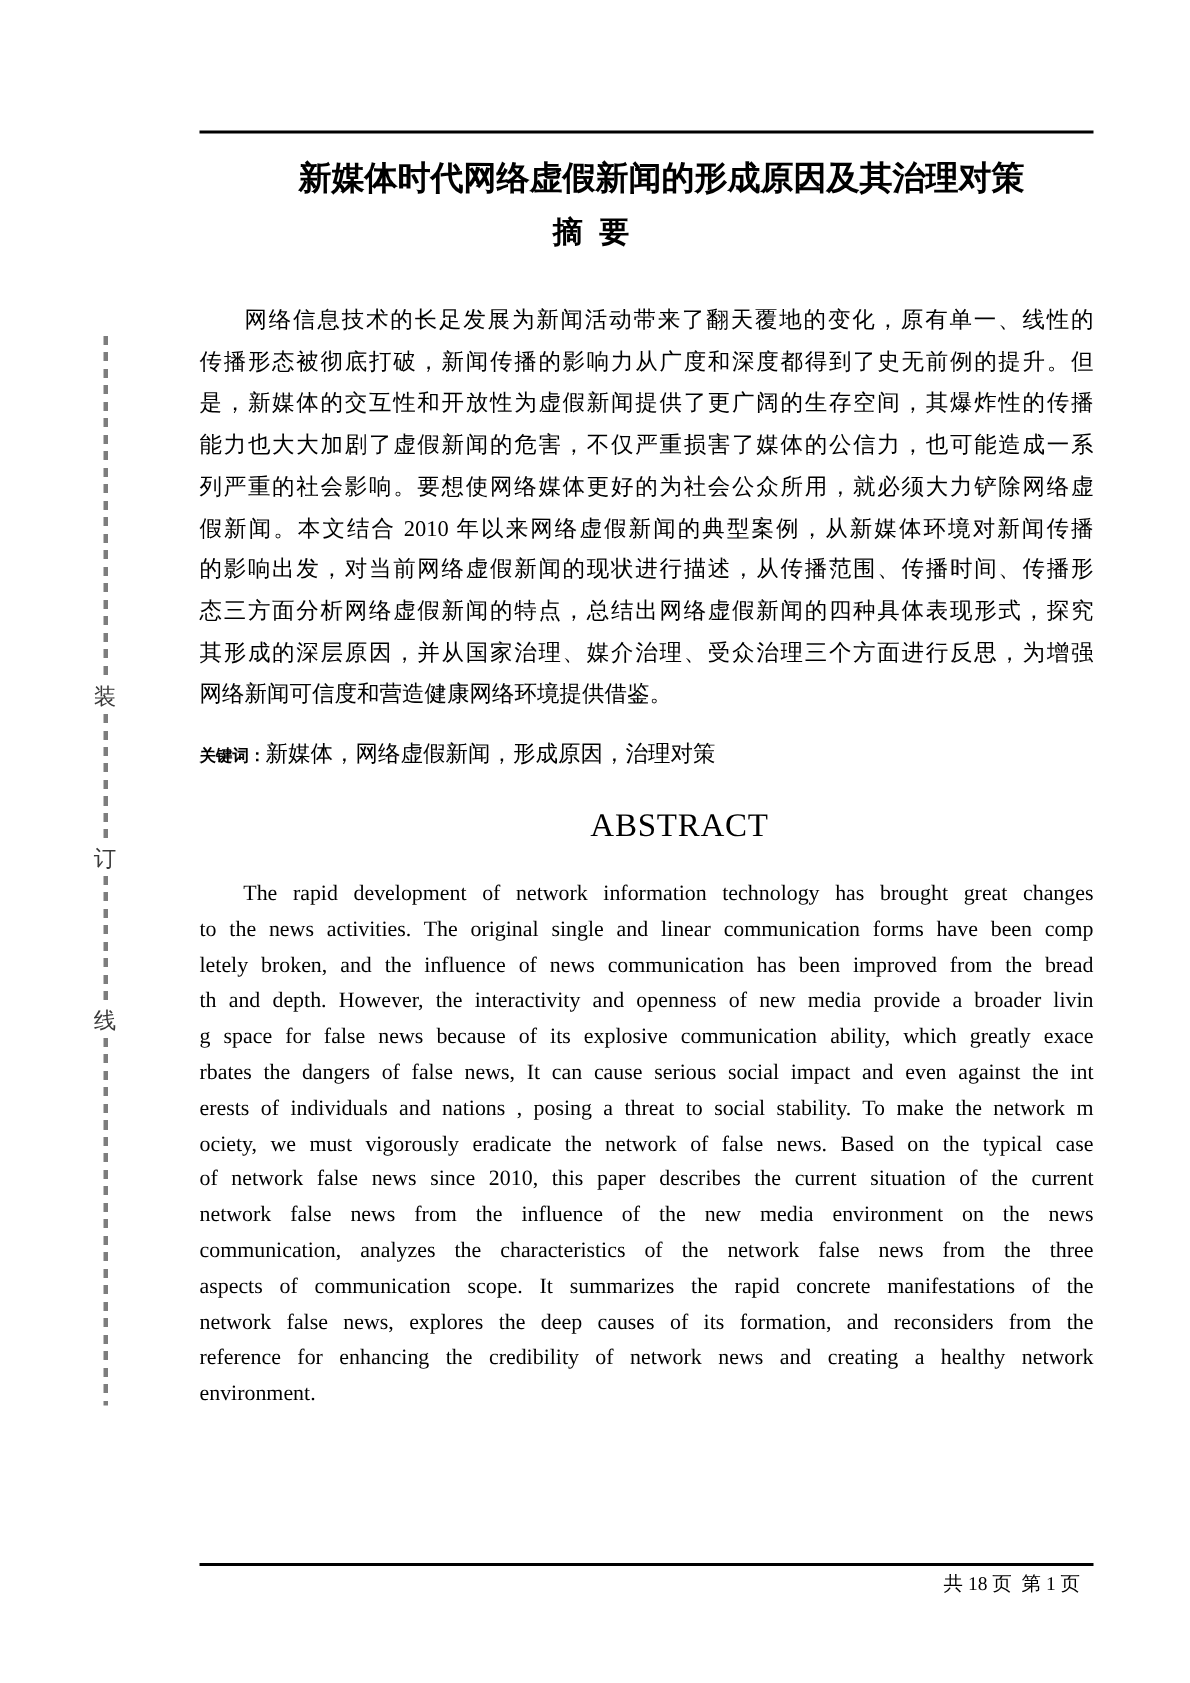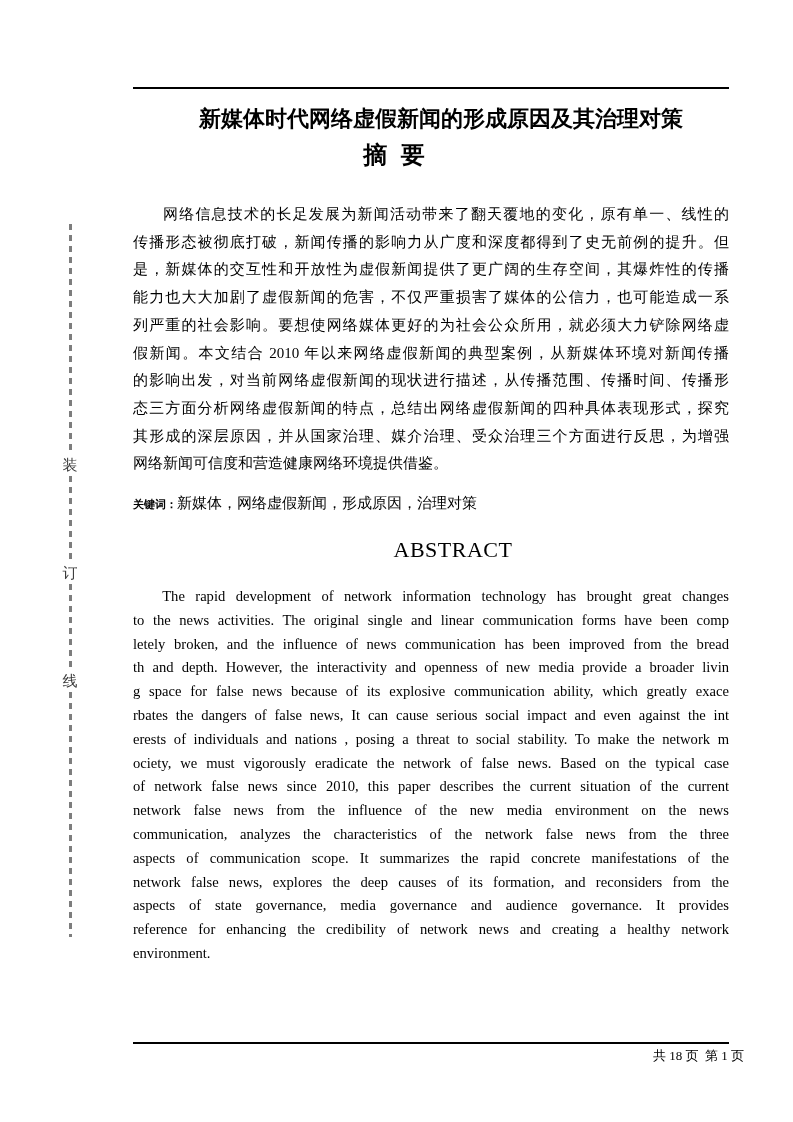--- a/index.html
+++ b/index.html
@@ -33,21 +33,21 @@
   
   .title{
     position:absolute;left:133px;top:104px;width:596px;margin:0;
     font-family:"Liberation Sans", sans-serif;font-weight:bold;
     font-size:22px;line-height:30px;text-align:center;
     transform:translateX(10px);white-space:nowrap;
   }
   .zh-heading{
     position:absolute;left:133px;top:141px;width:596px;margin:0;
     font-family:"Liberation Sans", sans-serif;font-weight:bold;
-    font-size:24px;line-height:28px;text-align:center;white-space:pre;
+    font-size:20px;line-height:28px;text-align:center;white-space:pre;
     transform:translateX(-37px);
   }
   .en-heading{
     position:absolute;left:133px;top:524px;width:596px;margin:12px;
     font-family:"Liberation Serif", serif;font-weight:normal;
     font-size:22px;line-height:28px;text-align:center;letter-spacing:0.5px;
     transform:translateX(10px);
   }
 
   
@@ -68,21 +68,21 @@
   }
   .kw-zh-text{font-family:"Liberation Serif", serif;font-size:15px;}
   .kw-en{
     position:absolute;left:133px;top:999px;width:596px;
     font-size:14.6px;line-height:22px;
     text-align:justify;text-align-last:justify;white-space:nowrap;
   }
 
   
   .footer-text{
-    position:absolute;left:151px;top:1048px;width:593px;
+    position:absolute;left:127px;top:1048px;width:593px;
     text-align:right;font-size:13px;line-height:16px;white-space:pre;
   }
 </style>
 </head>
 <body>
 
 <div class="page">
 
   <div class="binding">
     <div class="dash seg1"></div>
@@ -124,21 +124,20 @@
       <div class="line en-line">th and depth. However, the interactivity and openness of new media provide a broader livin</div>
       <div class="line en-line">g space for false news because of its explosive communication ability, which greatly exace</div>
       <div class="line en-line">rbates the dangers of false news, It can cause serious social impact and even against the int</div>
       <div class="line en-line">erests of individuals and nations , posing a threat to social stability. To make the network m</div>
       <div class="line en-line">ociety, we must vigorously eradicate the network of false news. Based on the typical case</div>
       <div class="line en-line">of network false news since 2010, this paper describes the current situation of the current</div>
       <div class="line en-line">network false news from the influence of the new media environment on the news</div>
       <div class="line en-line">communication, analyzes the characteristics of the network false news from the three</div>
       <div class="line en-line">aspects of communication scope. It summarizes the rapid concrete manifestations of the</div>
       <div class="line en-line">network false news, explores the deep causes of its formation, and reconsiders from the</div>
-      <div class="line en-line">aspects of state governance, media governance and audience governance. It provides</div>
       <div class="line en-line">reference for enhancing the credibility of network news and creating a healthy network</div>
       <div class="line en-line">environment.</div>
     </div>
 
 
   <div class="rule footer-rule"></div>
 
   <div class="footer-text">共 18 页  第 1 页</div>
 
 </div>

